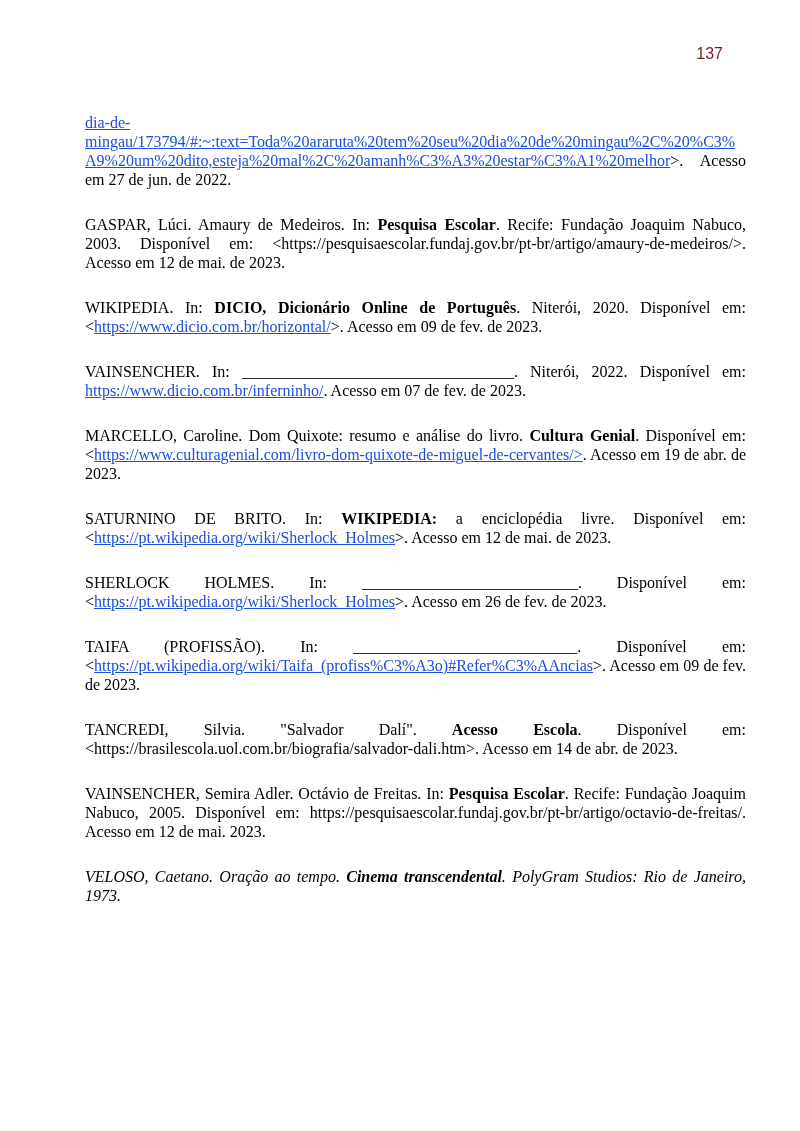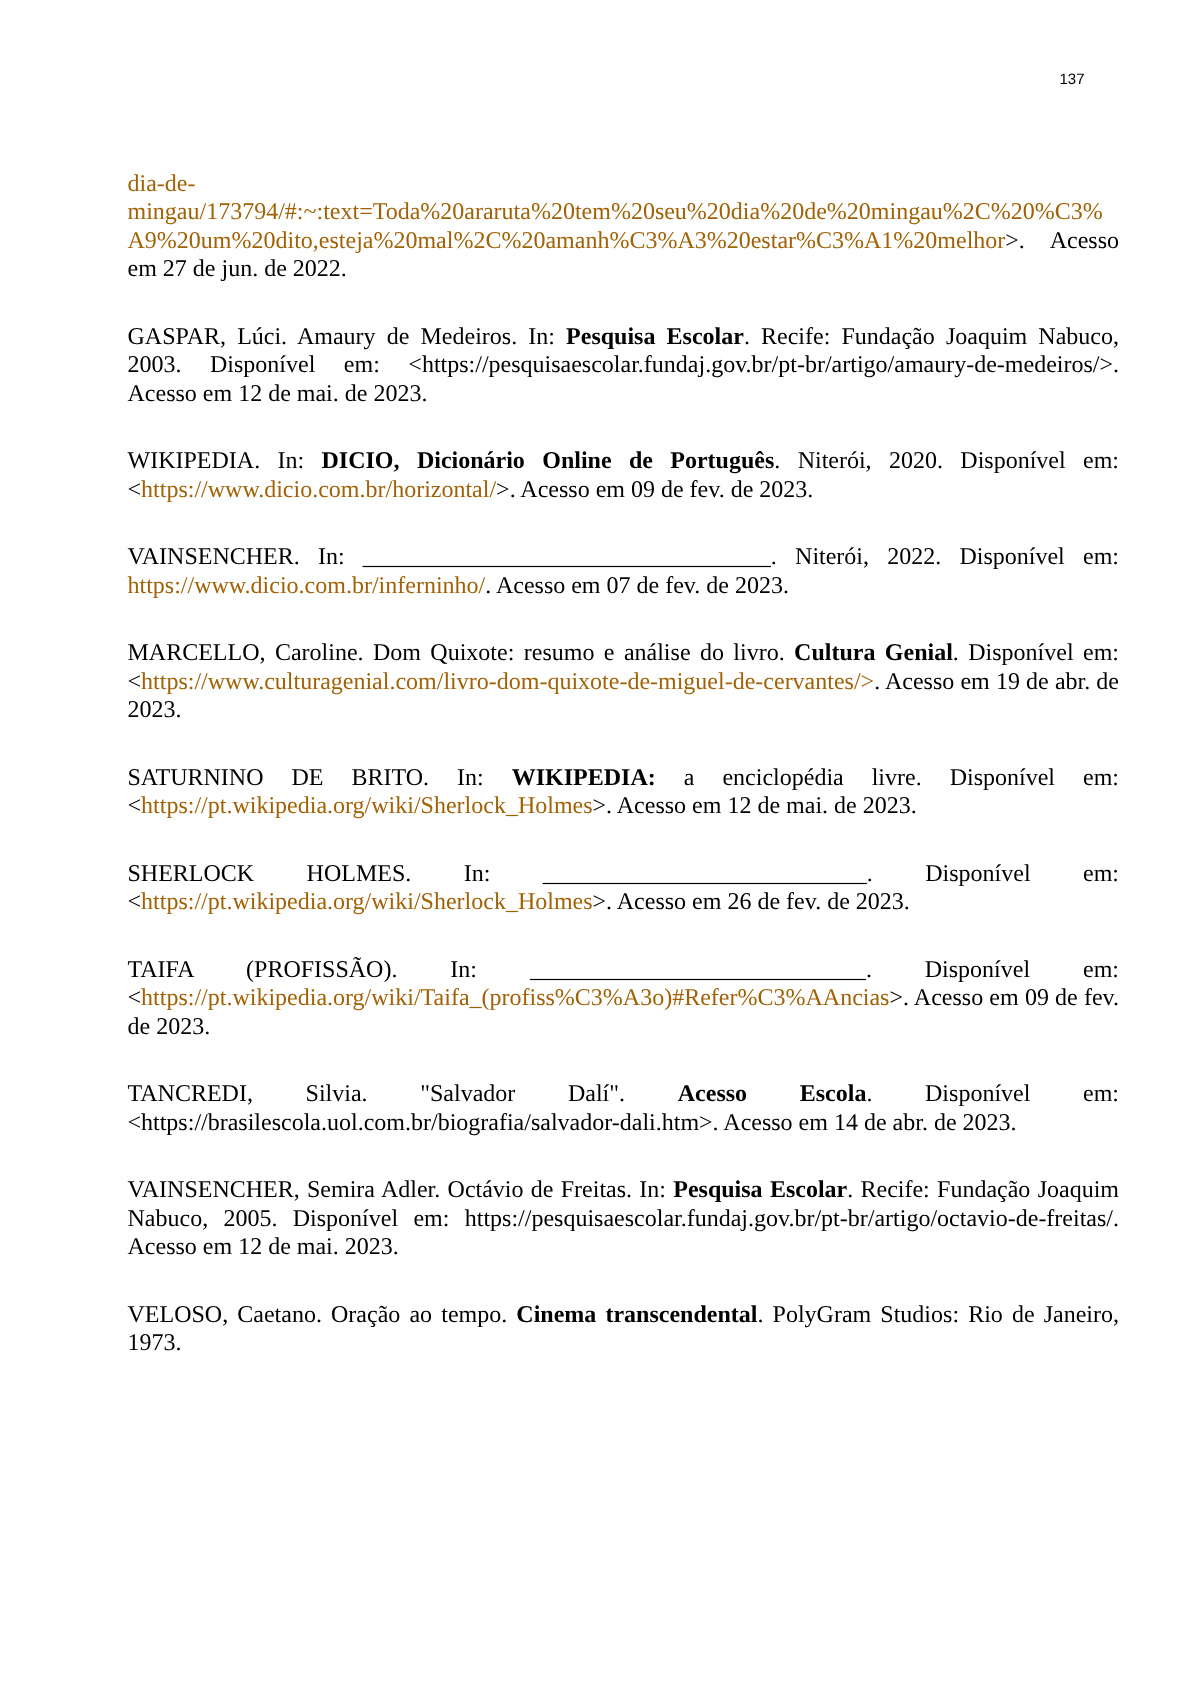--- a/index.html
+++ b/index.html
@@ -16,39 +16,40 @@
     font-family: "Liberation Serif", serif;
     font-size: 16px;
     line-height: 19px;
     color: #000000;
   }
   .page-number {
     position: absolute;
     top: 46px;
     right: 77px;
     font-family: "Liberation Sans", sans-serif;
-    font-size: 10px;
+    font-size: 16px;
     line-height: 16px;
-    color: #000000;
+    color: #7f1d1d;
   }
   .references {
     position: absolute;
     left: 85px;
     top: 113px;
     width: 661px;
   }
   p.ref {
     margin: 0 0 26px 0;
     text-align: justify;
     overflow-wrap: anywhere;
   }
-  p.ref:last-child { margin-bottom: 0; }
+  p.ref:last-child { margin-bottom: 0; font-style: italic; }
   .bold { font-weight: bold; }
   a.ref-link {
-    color: #a16207;
+    color: #1d4ed8;
+    text-decoration: underline;
     overflow-wrap: anywhere;
     cursor: pointer;
   }
 </style>
 </head>
 <body>
 
 <div class="page">
   <div class="page-number">137</div>
   <div class="references">

